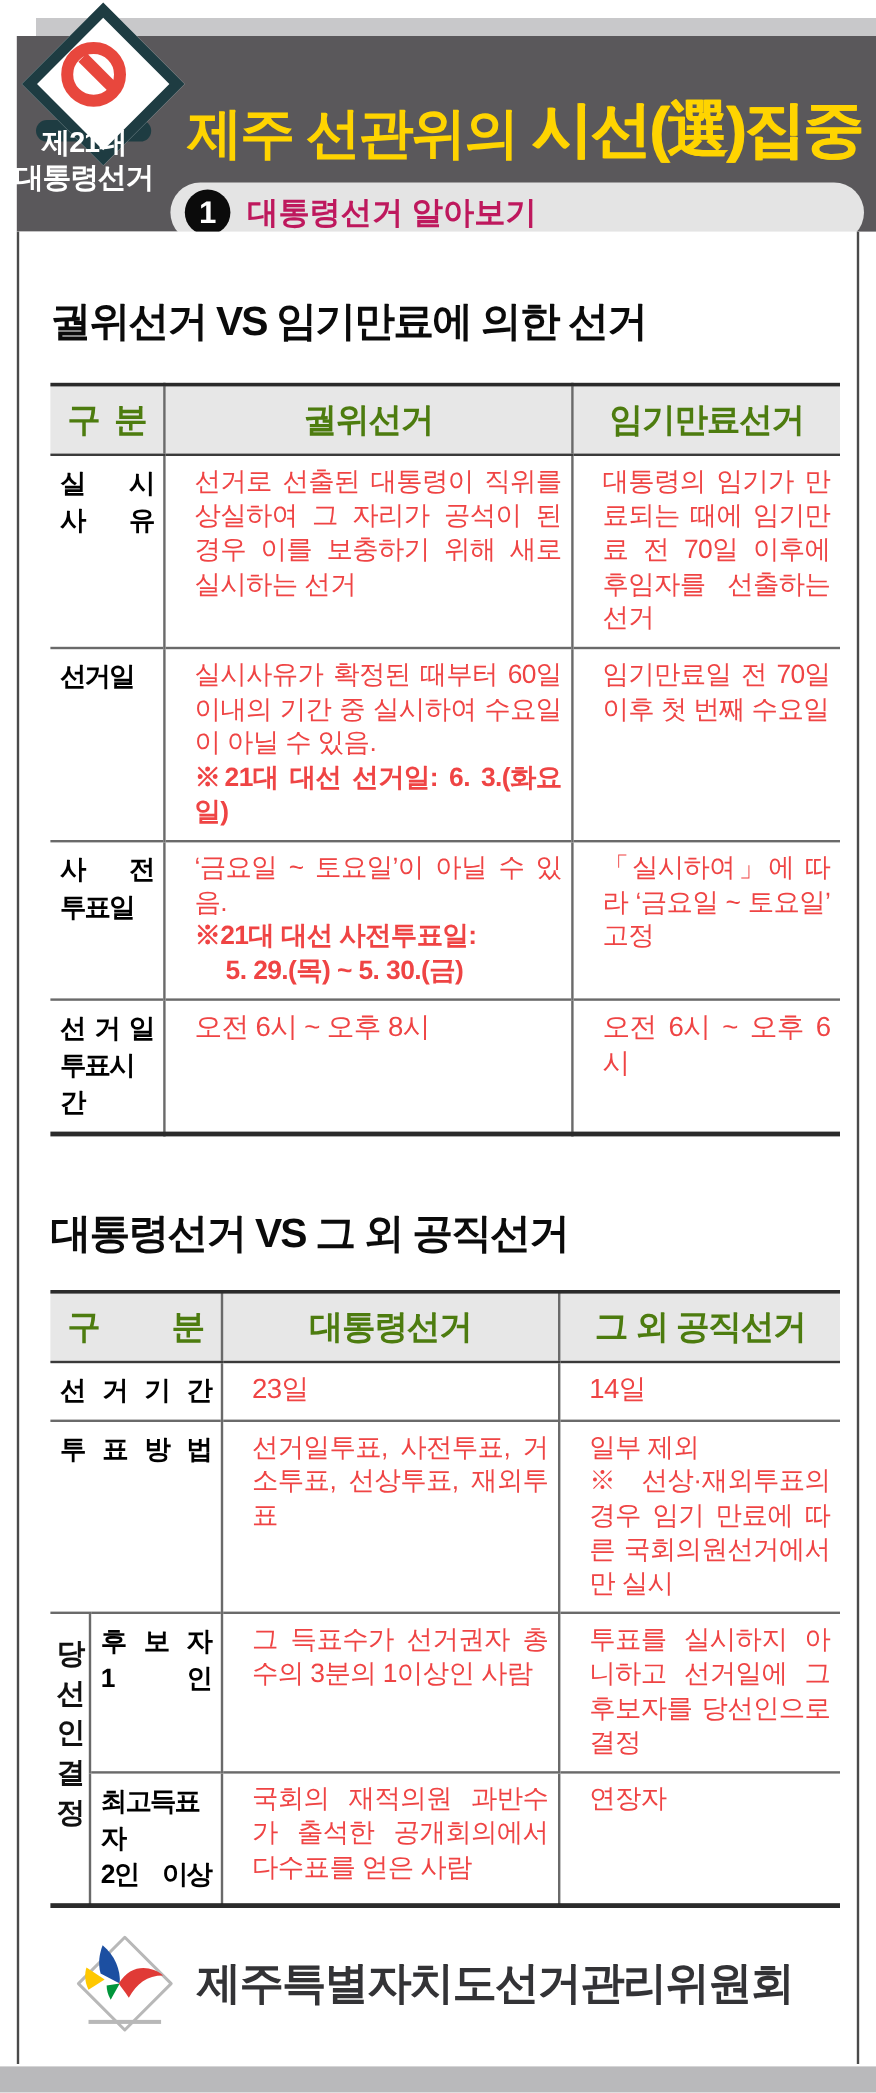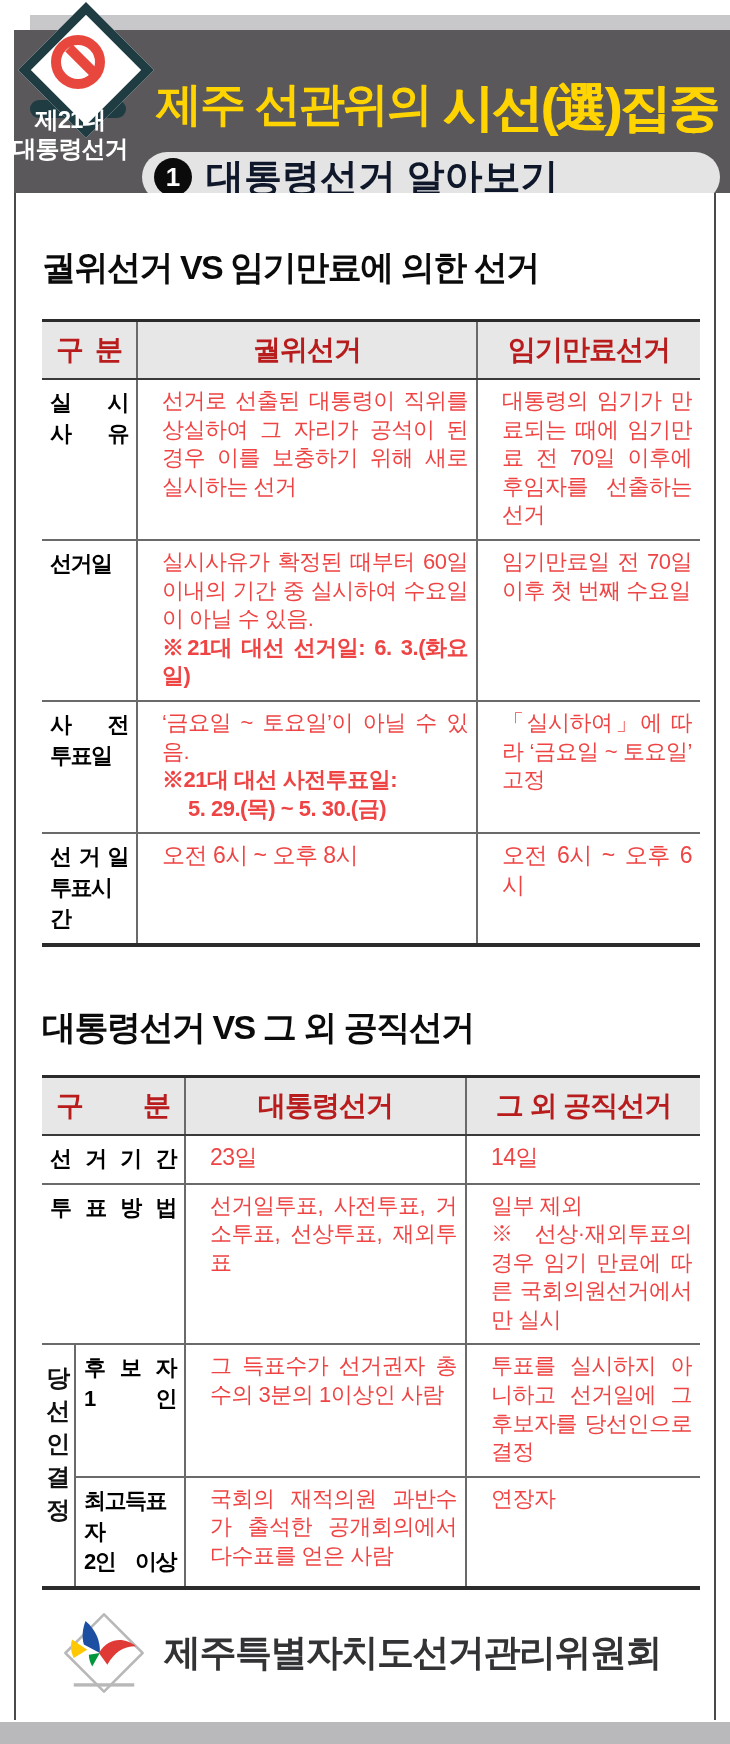--- a/index.html
+++ b/index.html
@@ -1,29 +1,29 @@
 <!DOCTYPE html>
 <html><head>
 <meta charset="utf-8">
 <style>
   html,body{margin:0;padding:0;background:#fff;}
   .page{position:relative;width:730px;height:1744px;background:#ffffff;overflow:hidden;
         font-family:"Liberation Sans", sans-serif;color:#111;}
   
   .top-strip{position:absolute;left:30px;right:0;top:15px;height:15px;background:#c8c8ca;}
   .masthead{position:absolute;left:14px;right:0;top:30px;height:163px;background:#5a585b;}
-  .main-title{position:absolute;left:142px;top:44px;display:flex;align-items:flex-start;gap:12px;white-space:nowrap;}
+  .main-title{position:absolute;left:142px;top:44px;display:flex;align-items:flex-end;gap:12px;white-space:nowrap;}
   .title-reg{font-size:46px;font-weight:800;color:#ffd400;letter-spacing:-2px;}
   .title-strong{font-size:51px;font-weight:900;color:#ffd400;letter-spacing:-2px;
                 text-shadow:1px 0 0 #ffd400;}
   .pill{position:absolute;left:128px;top:122px;width:578px;height:50px;background:#e4e4e4;
         border-radius:26px;display:flex;align-items:center;gap:14px;padding-left:12px;box-sizing:border-box;}
   .pill-num{width:38px;height:38px;border-radius:50%;background:#0b0b0b;color:#fff;
             display:flex;align-items:center;justify-content:center;font-size:26px;font-weight:bold;flex:0 0 auto;}
-  .pill-text{font-size:38px;font-weight:bold;color:#0f172a;letter-spacing:0px;white-space:nowrap;}
+  .pill-text{font-size:26px;font-weight:bold;color:#be185d;letter-spacing:0px;white-space:nowrap;}
   
   .logo{position:absolute;left:8px;top:0;width:140px;height:130px;}
   .logo .slot{position:absolute;left:22px;top:100px;width:96px;height:18px;background:#1e3c42;border-radius:9px;}
   .logo .diamond{position:absolute;left:30px;top:22px;width:78px;height:78px;background:#fff;
                  border:9px solid #1e3c42;transform:rotate(45deg);}
   .logo .prohibit{position:absolute;left:43px;top:35px;width:54px;height:54px;border:10px solid #e8473d;
                   border-radius:50%;box-sizing:border-box;}
   .logo .prohibit .bar{position:absolute;left:17px;top:-3px;width:10px;height:40px;background:#e8473d;
                        transform:rotate(-45deg);}
   .badge-caption{position:absolute;left:0;top:105px;width:140px;text-align:center;color:#ffffff;
@@ -34,21 +34,21 @@
            padding:22px 16px 0 26px;box-sizing:border-box;}
   .intro{margin:0;padding:4px 2px 0 0;font-size:29px;line-height:1.5;text-align:justify;
          word-break:break-all;color:#0e0e0e;letter-spacing:-0.5px;}
   .intro .b{font-weight:bold;}
   .sec-title{margin:30px 0 28px 0;font-size:34px;font-weight:900;color:#0b0b0b;letter-spacing:-1.5px;}
   .sec-title.second{margin-top:58px;margin-bottom:24px;}
   
   table.cmp{width:658px;border-collapse:collapse;table-layout:fixed;
             border-top:3px solid #2b2b2b;border-bottom:4px solid #2b2b2b;}
   table.cmp th{background:#e7e7e7;font-weight:bold;font-size:28px;letter-spacing:-1px;
-               padding:9px 4px;border-bottom:2px solid #3a3a3a;text-align:center;color:#b91c1c;}
+               padding:9px 4px;border-bottom:2px solid #3a3a3a;text-align:center;color:#4d7c0f;}
   table.cmp th.lblh{padding:9px 14px;}
   table.cmp td{border-top:2px solid #6a6a6a;vertical-align:top;}
   .vr{border-left:2px solid #6a6a6a;}
   .just{text-align:justify;text-align-last:justify;}
   td.lbl{font-weight:bold;font-size:22px;line-height:1.4;padding:8px 8px;letter-spacing:-1.5px;color:#000;}
   td.mid{vertical-align:middle;}
   td.body{font-size:22px;line-height:1.3;text-align:justify;word-break:break-all;
           padding:7px 8px 9px 24px;letter-spacing:-0.5px;color:#ef4444;}
   td.vcenter{vertical-align:middle;font-size:23px;margin-left:40px;}
   .note{font-weight:bold;}

